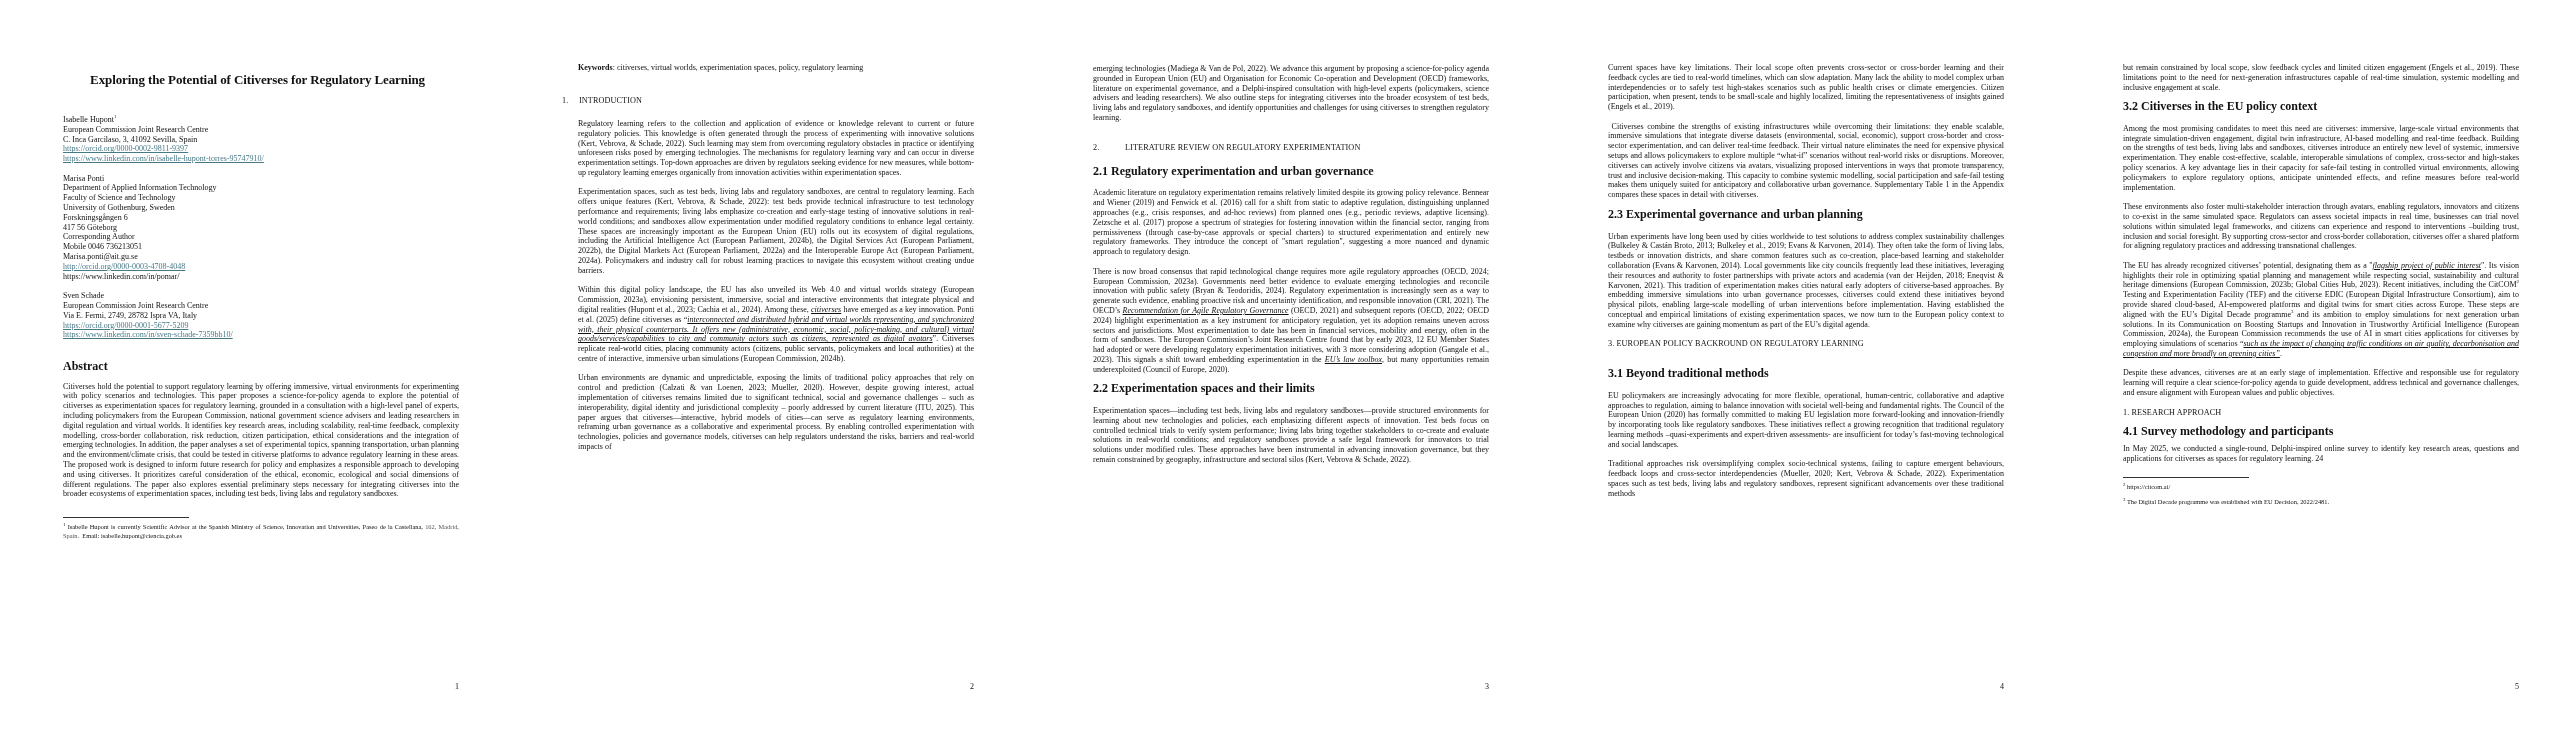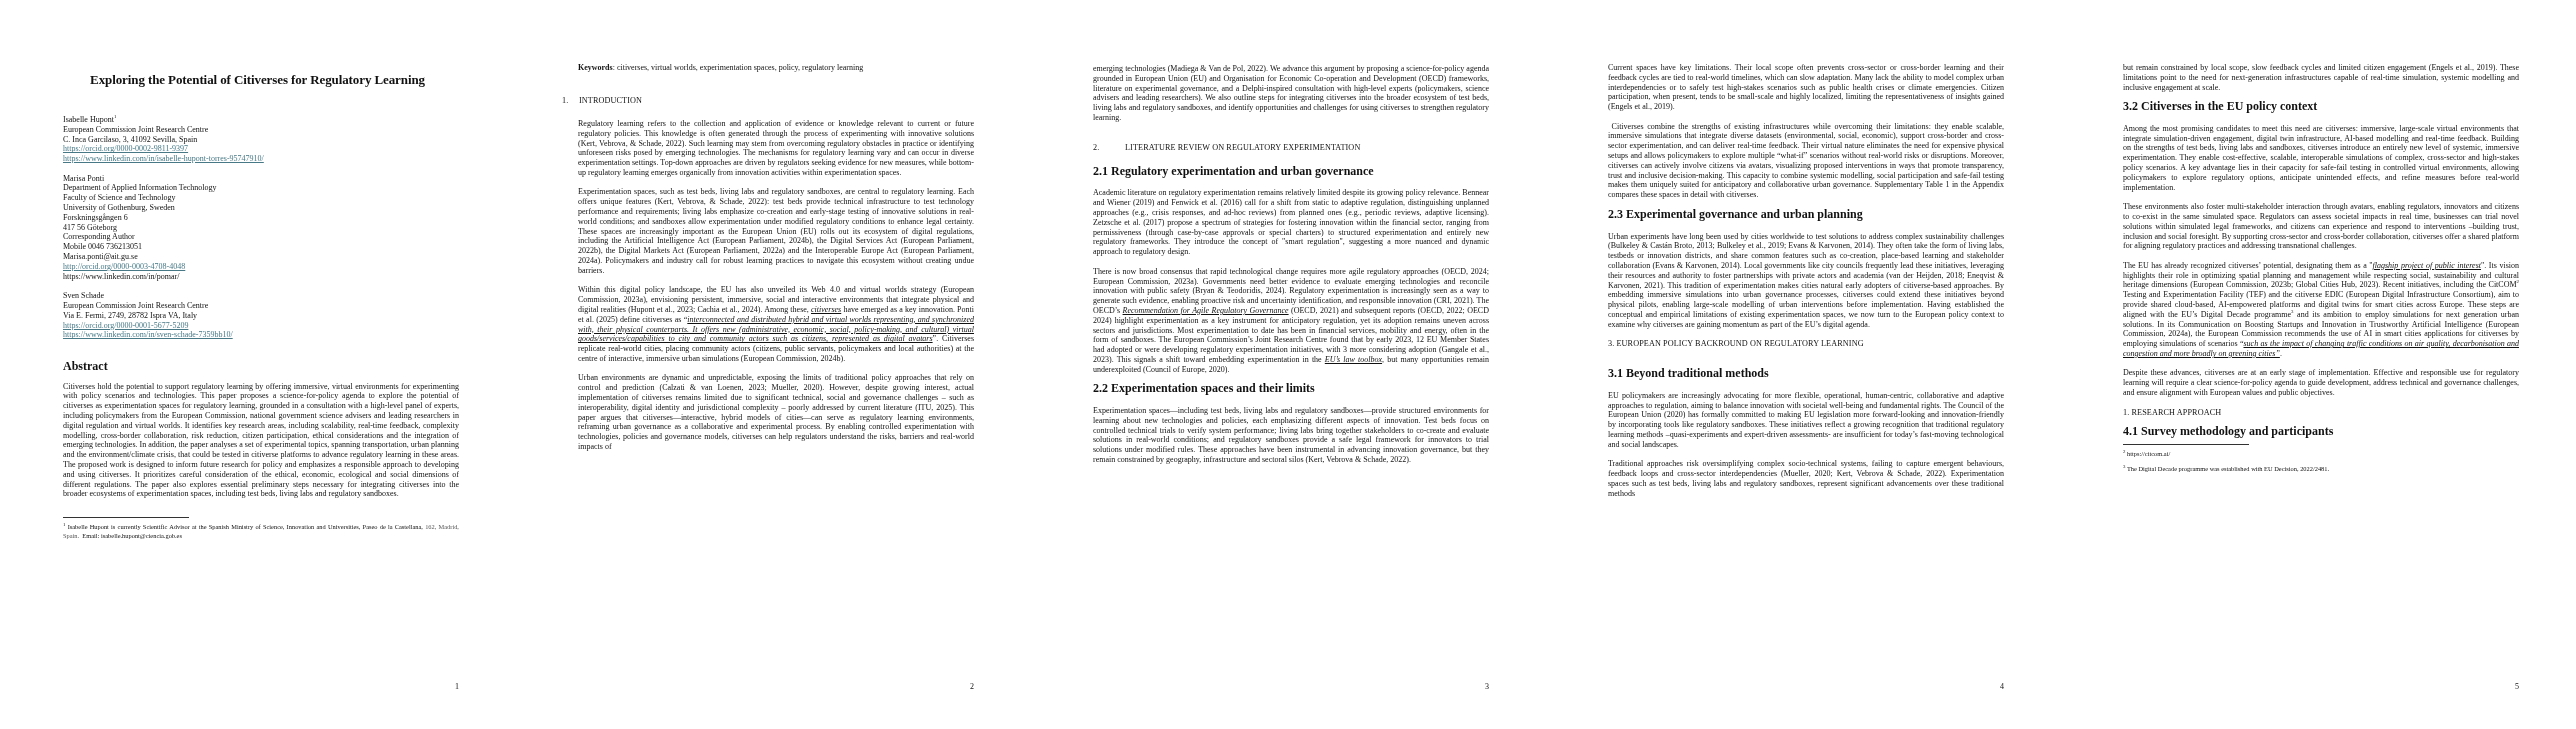--- a/index.html
+++ b/index.html
@@ -135,20 +135,21 @@
   <div class="page">
     <div class="content" style="top:63px;">
       <p>but remain constrained by local scope, slow feedback cycles and limited citizen engagement (Engels et al., 2019). These limitations point to the need for next-generation infrastructures capable of real-time simulation, systemic modelling and inclusive engagement at scale.</p>
       <div class="h2">3.2 Citiverses in the EU policy context</div>
       <p>Among the most promising candidates to meet this need are citiverses: immersive, large-scale virtual environments that integrate simulation-driven engagement, digital twin infrastructure, AI-based modelling and real-time feedback. Building on the strengths of test beds, living labs and sandboxes, citiverses introduce an entirely new level of systemic, immersive experimentation.   They enable cost-effective, scalable, interoperable simulations of complex, cross-sector and high-stakes policy scenarios. A key advantage lies in their capacity for safe-fail testing in controlled virtual environments, allowing policymakers to explore regulatory options, anticipate unintended effects, and refine measures before real-world implementation.</p>
       <p>These environments also foster multi-stakeholder interaction through avatars, enabling regulators, innovators and citizens to co-exist in the same simulated space. Regulators can assess societal impacts in real time, businesses can trial novel solutions within simulated legal frameworks, and citizens can experience and respond to interventions –building trust, inclusion and social foresight.  By supporting cross-sector and cross-border collaboration, citiverses offer a shared platform for aligning regulatory practices and addressing transnational challenges.</p>
       <p><span>The EU has already recognized citiverses’ potential, designating them as a "</span><em>flagship project of public interest</em><span>". Its vision highlights their role in optimizing spatial planning and management while respecting social, sustainability and cultural heritage dimensions (European Commission, 2023b; Global Cities Hub, 2023). Recent initiatives, including the CitCOM</span><sup>2</sup><span> Testing and Experimentation Facility (TEF) and the citiverse EDIC (European Digital Infrastructure Consortium), aim to provide shared cloud-based, AI-empowered platforms and digital twins for smart cities across Europe. These steps are aligned with the EU’s Digital Decade programme</span><sup>3</sup><span> and its ambition to employ simulations for next generation urban solutions. In its Communication on Boosting Startups and Innovation in Trustworthy Artificial Intelligence (European Commission, 2024a), the European Commission recommends the use of AI in smart cities applications for citiverses by employing simulations of scenarios “</span><em>such as the impact of changing traffic conditions on air quality, decarbonisation and congestion and more broadly on greening cities”</em><span>.</span></p>
       <p>Despite these advances, citiverses are at an early stage of implementation. Effective and responsible use for regulatory learning will require a clear science-for-policy agenda to guide development, address technical and governance challenges, and ensure alignment with European values and public objectives.</p>
       <div class="h1" style="margin-bottom:9.7px;">1. RESEARCH APPROACH</div>
       <div class="h2" style="margin-bottom:7.3px;">4.1 Survey methodology and participants</div>
+      <p style="margin-bottom:13.4px;">In May 2025, we conducted a single-round, Delphi-inspired online survey to identify key research areas, questions and applications for citiverses as spaces for regulatory learning. 24</p>
       <div class="footnote-rule"></div>
       <div class="footnote"><sup>2</sup> <span>https://citcom.ai/</span></div>
       <div class="footnote"><sup>3</sup> <span>The Digital Decade programme was established with EU Decision, 2022/2481.</span></div>
     </div>
     <div class="page-num">5</div>
   </div>
 
 </div>
 
 

